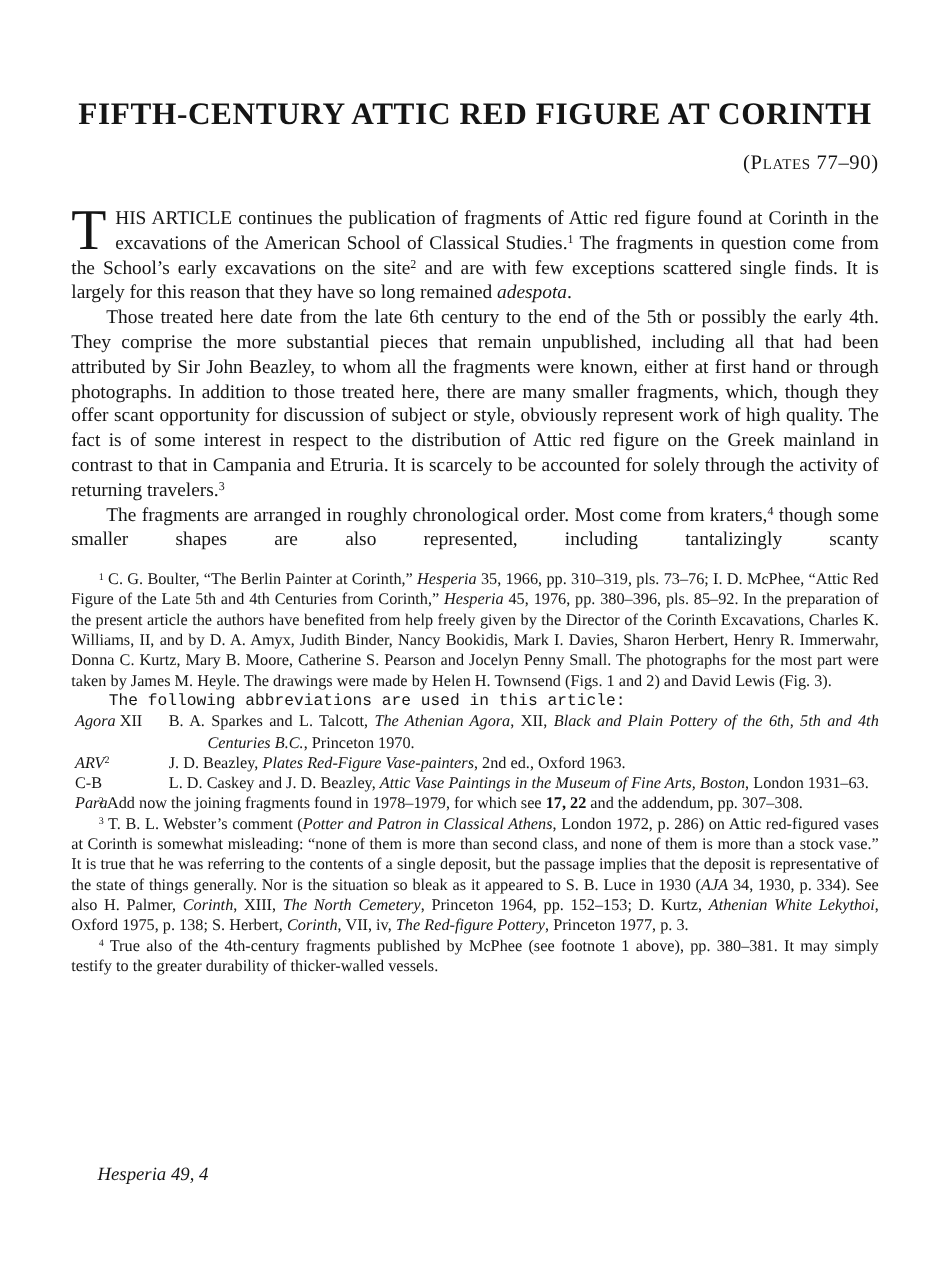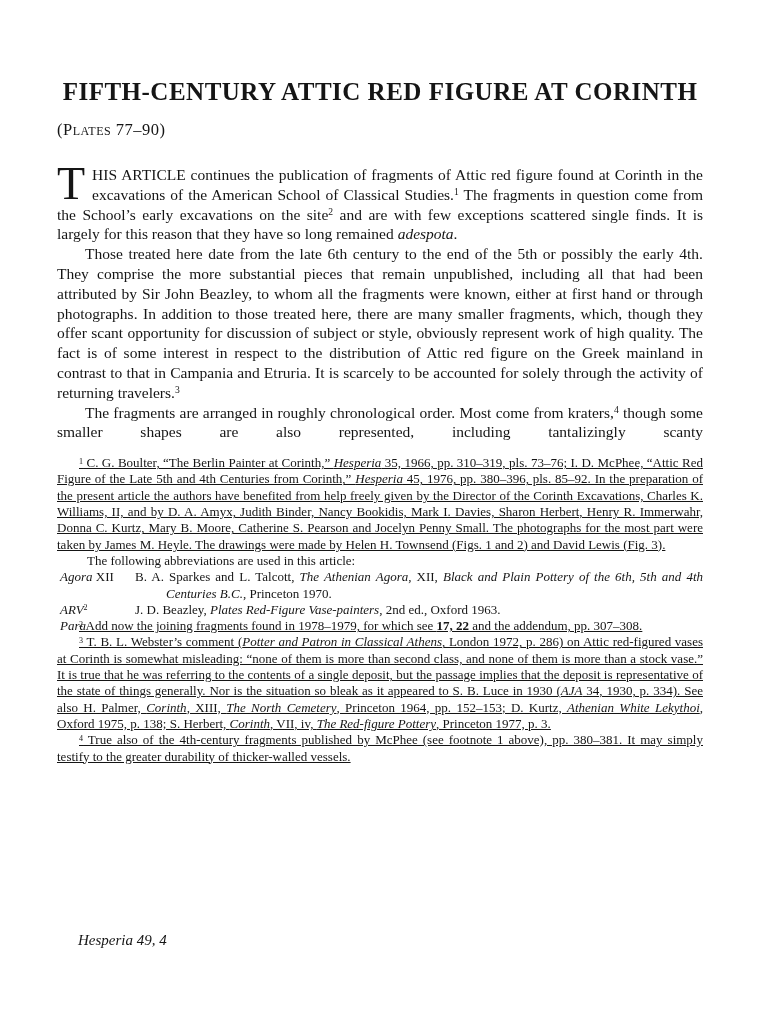--- a/index.html
+++ b/index.html
@@ -19,21 +19,21 @@
   .title {
     margin: 78px 0 0 0;
     text-align: center;
     font-size: 25px;
     font-weight: bold;
     letter-spacing: 0.5px;
     white-space: nowrap;
   }
   .plates {
     margin-top: 14px;
-    text-align: left;
+    text-align: right;
     font-size: 16.5px;
     font-variant: small-caps;
     letter-spacing: 0.5px;
   }
   .body-text {
     margin-top: 25px;
     font-size: 15.5px;
     line-height: 19.8px;
     text-align: justify;
   }
@@ -47,22 +47,22 @@
     height: 38px;
     padding: 0 7px 0 0;
     font-weight: normal;
   }
   .footnotes {
     margin-top: 13px;
     font-size: 13px;
     line-height: 16.3px;
     text-align: justify;
   }
-  .fn { margin: 0; text-indent: 22px; text-decoration: underline; }
-  .fn-intro { margin: 0; text-indent: 30px; text-align: left; }
+  .fn { margin: 0; text-indent: 22px; }
+  .fn-intro { margin: 0; text-indent: 30px; text-align: left; font-family: Liberation Mono, monospace; }
   .abbrev-row { position: relative; padding-left: 78px; margin: 0; }
   .abbrev-label { position: absolute; left: 3px; top: 0; }
   .abbrev-desc { display: block; padding-left: 31px; text-indent: -31px; }
   .journal-footer {
     position: absolute;
     left: 78px; top: 932px;
     font-style: italic;
     font-size: 15px;
   }
   .i { font-style: italic; }
@@ -96,20 +96,24 @@
 
     <div class="abbrev-row">
       <span class="abbrev-label"><span class="i">Agora</span> XII</span>
       <span class="abbrev-desc">B. A. Sparkes and L. Talcott, <span class="i">The Athenian Agora</span>, XII, <span class="i">Black and Plain Pottery of the 6th, 5th and 4th Centuries B.C.</span>, Princeton 1970.</span>
     </div>
     <div class="abbrev-row">
       <span class="abbrev-label"><span class="i">ARV</span><sup>2</sup></span>
       <span class="abbrev-desc">J. D. Beazley, <span class="i">Plates Red-Figure Vase-painters</span>, 2nd ed., Oxford 1963.</span>
     </div>
     <div class="abbrev-row">
+      <span class="abbrev-label">C-B</span>
+      <span class="abbrev-desc">L. D. Caskey and J. D. Beazley, <span class="i">Attic Vase Paintings in the Museum of Fine Arts, Boston</span>, London 1931–63.</span>
+    </div>
+    <div class="abbrev-row">
       <span class="abbrev-label"><span class="i">Para</span></span>
     </div>
 
     <p class="fn"><sup>2</sup> Add now the joining fragments found in 1978–1979, for which see <span class="b">17, 22</span> and the addendum, pp. 307–308.</p>
     <p class="fn"><sup>3</sup> T. B. L. Webster’s comment (<span class="i">Potter and Patron in Classical Athens</span>, London 1972, p. 286) on Attic red-figured vases at Corinth is somewhat misleading: “none of them is more than second class, and none of them is more than a stock vase.” It is true that he was referring to the contents of a single deposit, but the passage implies that the deposit is representative of the state of things generally. Nor is the situation so bleak as it appeared to S. B. Luce in 1930 (<span class="i">AJA</span> 34, 1930, p. 334). See also H. Palmer, <span class="i">Corinth</span>, XIII, <span class="i">The North Cemetery</span>, Princeton 1964, pp. 152–153; D. Kurtz, <span class="i">Athenian White Lekythoi</span>, Oxford 1975, p. 138; S. Herbert, <span class="i">Corinth</span>, VII, iv, <span class="i">The Red-figure Pottery</span>, Princeton 1977, p. 3.</p>
     <p class="fn"><sup>4</sup> True also of the 4th-century fragments published by McPhee (see footnote 1 above), pp. 380–381. It may simply testify to the greater durability of thicker-walled vessels.</p>
   </div>
 
 </div>
 

